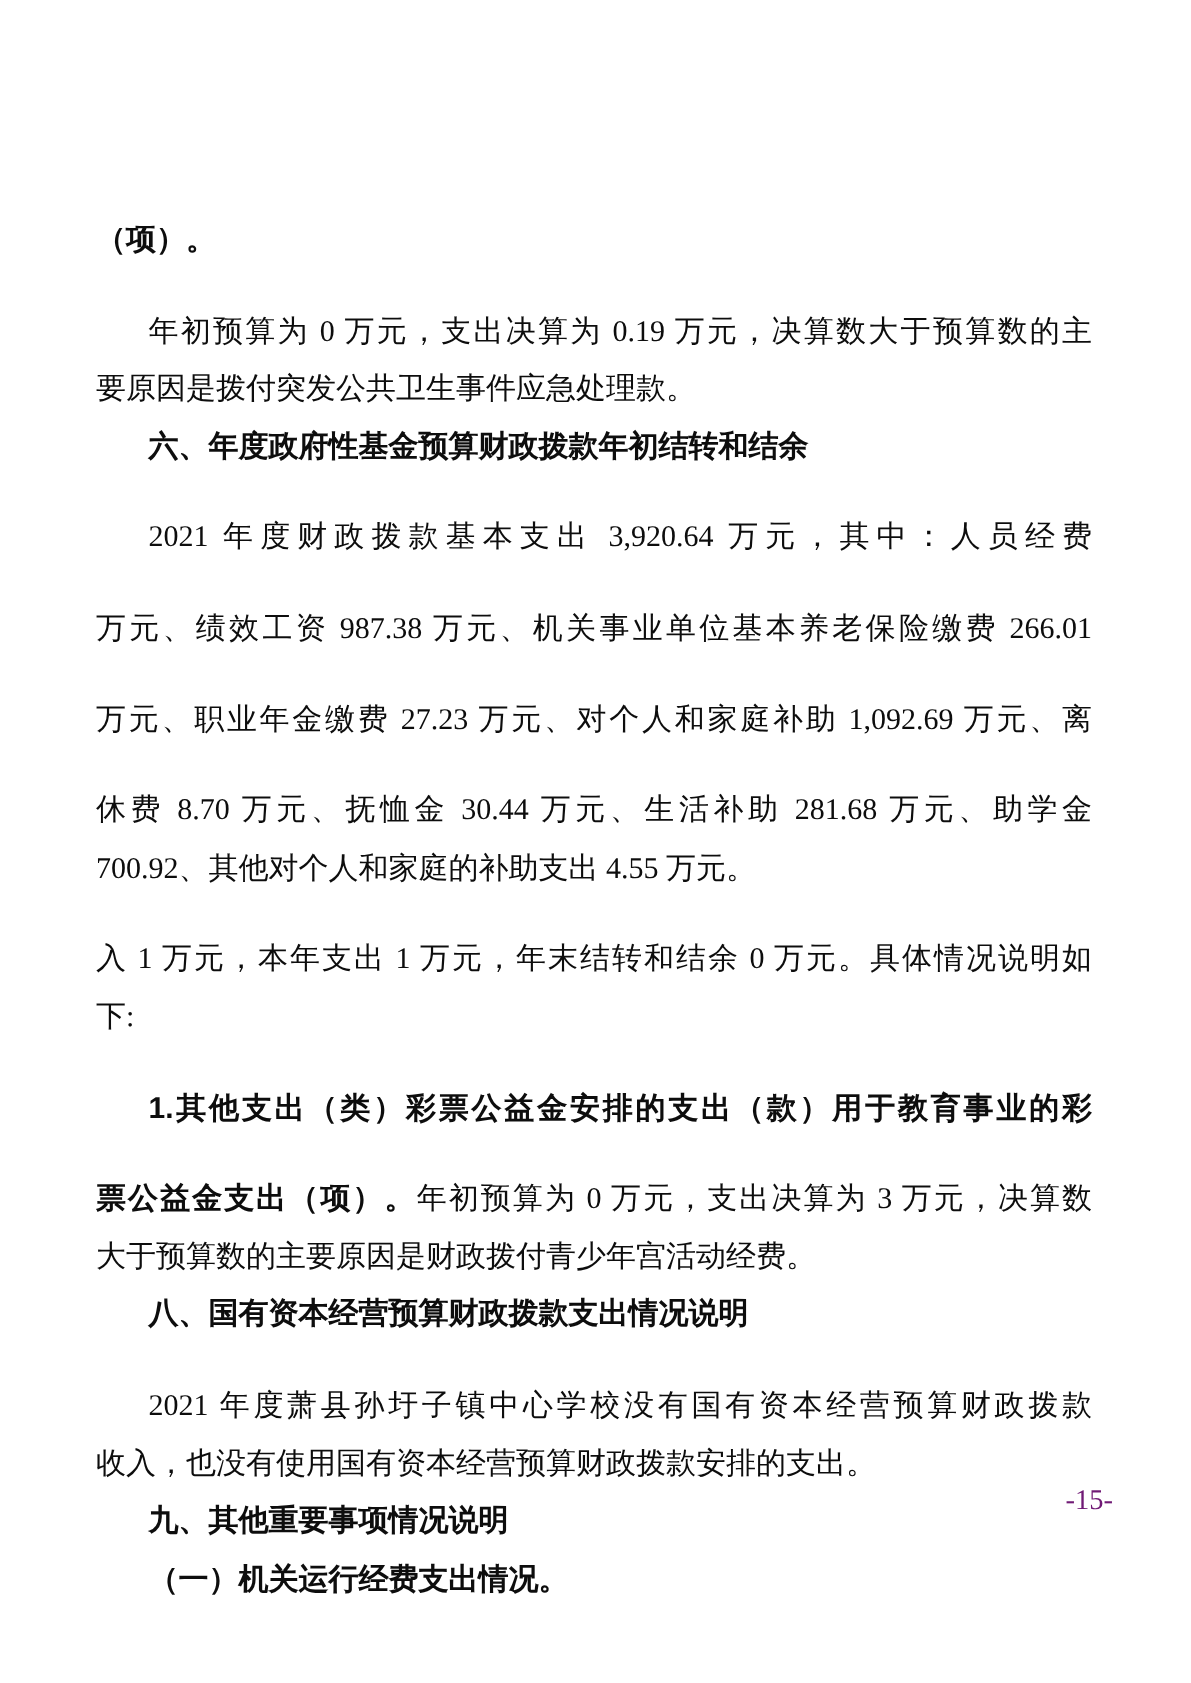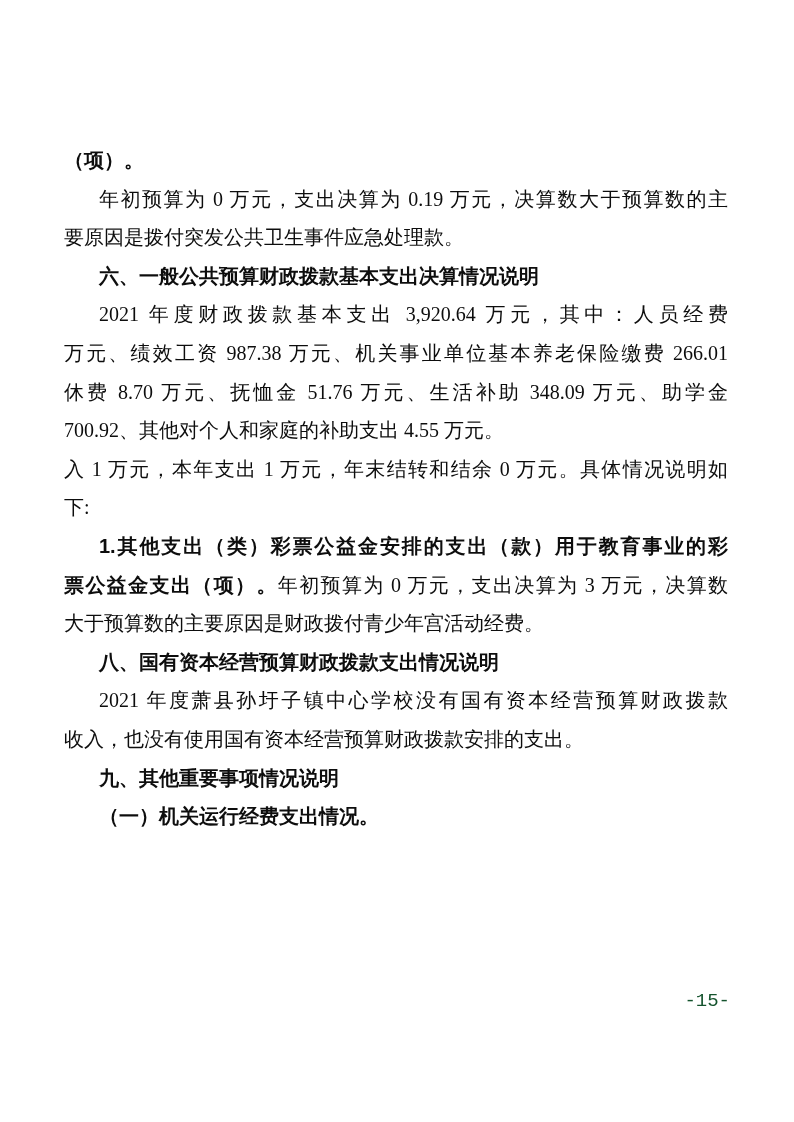--- a/index.html
+++ b/index.html
@@ -22,50 +22,52 @@
     font-size: 20px;
     height: 38.6px;
     line-height: 38.6px;
     text-align: left;
     overflow: hidden;
   }
   
   .jf {
     text-align: justify;
     text-align-last: justify;
+    margin-top: 22px;
   }
   
   .ind { text-indent: 35px; }
   
   .bold, .b {
     font-weight: 700;
     font-family: "Liberation Sans", "DejaVu Sans", sans-serif;
   }
   .pageno {
     position: absolute;
     top: 988px;
-    right: 64px;
+    right: 52px;
     font-size: 19px;
     line-height: 26px;
-    font-family: Liberation Mono, monospace;
-    color: #14532d;
+    font-family: Liberation Serif, serif;
+    color: #701a75;
   }
 </style>
 </head>
 <body>
 
 <div class="page">
   <main class="content">
     <div class="line bold">（项）。</div>
     <div class="line jf ind">年初预算为 0 万元，支出决算为 0.19 万元，决算数大于预算数的主</div>
     <div class="line">要原因是拨付突发公共卫生事件应急处理款。</div>
-    <div class="line bold ind">六、一般公共预算财政拨款基本支出决算情况说明</div>
+    <div class="line bold ind">六、年度政府性基金预算财政拨款年初结转和结余</div>
     <div class="line jf ind">2021 年度财政拨款基本支出 3,920.64 万元，其中：人员经费</div>
     <div class="line jf">万元、绩效工资 987.38 万元、机关事业单位基本养老保险缴费 266.01</div>
-    <div class="line jf">休费 8.70 万元、抚恤金 51.76 万元、生活补助 348.09 万元、助学金</div>
+    <div class="line jf">万元、职业年金缴费 27.23 万元、对个人和家庭补助 1,092.69 万元、离</div>
+    <div class="line jf">休费 8.70 万元、抚恤金 30.44 万元、生活补助 281.68 万元、助学金</div>
     <div class="line">700.92、其他对个人和家庭的补助支出 4.55 万元。</div>
     <div class="line jf">入 1 万元，本年支出 1 万元，年末结转和结余 0 万元。具体情况说明如</div>
     <div class="line">下:</div>
     <div class="line bold jf ind">1.其他支出（类）彩票公益金安排的支出（款）用于教育事业的彩</div>
     <div class="line jf"><span class="b">票公益金支出（项）。</span><span>年初预算为 0 万元，支出决算为 3 万元，决算数</span></div>
     <div class="line">大于预算数的主要原因是财政拨付青少年宫活动经费。</div>
     <div class="line bold ind">八、国有资本经营预算财政拨款支出情况说明</div>
     <div class="line jf ind">2021 年度萧县孙圩子镇中心学校没有国有资本经营预算财政拨款</div>
     <div class="line">收入，也没有使用国有资本经营预算财政拨款安排的支出。</div>
     <div class="line bold ind">九、其他重要事项情况说明</div>

